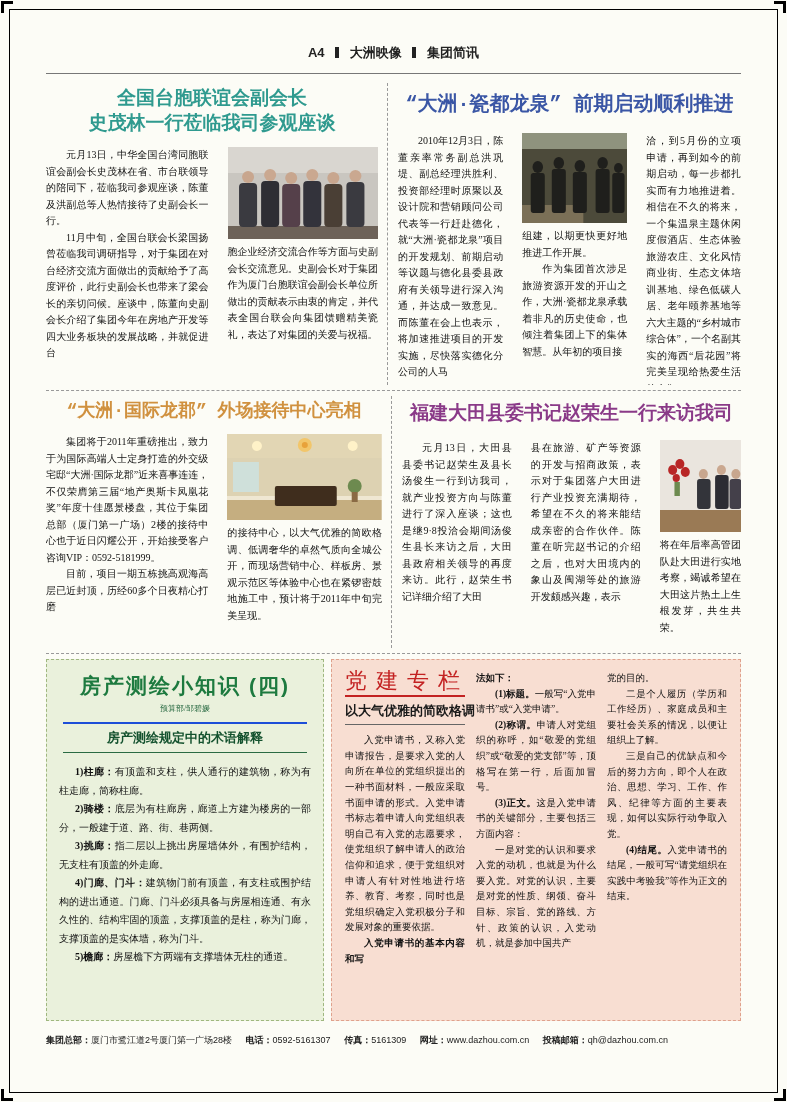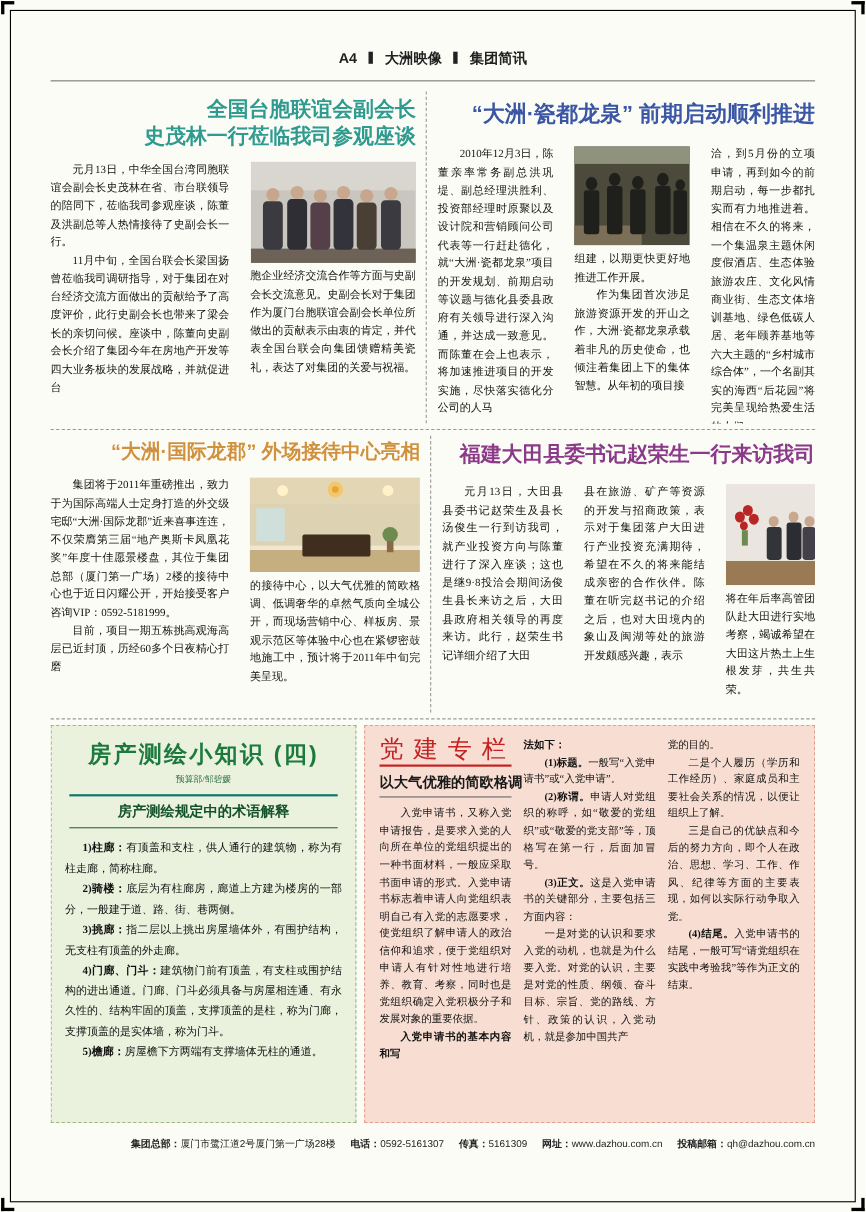--- a/index.html
+++ b/index.html
@@ -14,44 +14,44 @@
   .hdr{text-align:center;font-family:"Liberation Sans",sans-serif;font-weight:bold;font-size:13px;color:#222;padding-bottom:11px;border-bottom:1px solid #777;}
   .hbar{display:inline-block;width:4px;height:11px;background:#222;margin:0 7px;vertical-align:-1px;}
   .sep-h{border-top:1px dashed #999;margin:5px 0;height:0;}
   .row{display:flex;overflow:hidden;}
   .row1{height:302px;margin-top:9px;}
   .row2{height:252px;}
   .colL1{width:332px;padding-right:9px;border-right:1px dashed #999;}
   .colR1{flex:1;padding-left:10px;}
   .colL2{width:336px;padding-right:9px;border-right:1px dashed #999;}
   .colR2{flex:1;padding-left:10px;}
-  .atitle{font-family:Liberation Sans, sans-serif;font-weight:bold;text-align:right;margin:0;}
+  .atitle{font-family:Liberation Mono, monospace;font-weight:bold;text-align:center;margin:0;}
   .a1t{font-size:19px;line-height:1.32;color:#2f9a8f;margin:4px 0 10px;}
   .a2t{font-size:20px;color:#3a56a5;margin:7px 0 16px;}
   .a3t{font-size:18px;color:#d0913f;margin:2px 0 12px;}
   .a4t{font-size:19px;color:#8a3a88;margin:4px 0 14px;}
   .body{display:flex;gap:19px;text-align:justify;font-size:10px;line-height:16.5px;}
   .c{flex:1;min-width:0;}
   p{margin:0;}
   .indent{text-indent:2em;}
   .photo{display:block;width:100%;margin-bottom:5px;}
   
   .row3{display:flex;gap:7px;height:362px;margin-top:3px;overflow:hidden;}
   .gbox{width:278px;box-sizing:border-box;background:#eaf1dc;border:1px dashed #9fb77f;padding:10px 12px;overflow:hidden;}
   .gtitle{font-family:"Liberation Sans",sans-serif;font-weight:bold;font-size:21px;letter-spacing:2px;color:#1d7a3f;text-align:center;margin-top:2px;}
   .gby{font-size:8px;color:#2a6b43;text-align:center;margin-top:3px;}
-  .gsec{font-family:"Liberation Sans",sans-serif;font-weight:bold;font-size:13px;color:#14522e;text-align:center;border-top:2px solid #0f766e;border-bottom:1px solid #2a6b43;padding:5px 0;margin:8px 4px 10px;}
+  .gsec{font-family:"Liberation Sans",sans-serif;font-weight:bold;font-size:13px;color:#14522e;text-align:center;border-top:2px solid #1d4ed8;border-bottom:1px solid #2a6b43;padding:5px 0;margin:8px 4px 10px;}
   .g-item{font-size:10px;line-height:18.5px;text-indent:1.6em;text-align:justify;}
   .pbox{flex:1;box-sizing:border-box;background:#f8ded2;border:1px dashed #dfa18c;padding:11px 13px;display:flex;gap:11px;overflow:hidden;}
   .pc{flex:1;min-width:0;font-size:9.5px;line-height:15.6px;text-align:justify;}
   .ptitle{font-family:"Liberation Sans",sans-serif;font-weight:normal;font-size:22px;letter-spacing:9px;color:#c32222;text-align:center;border-bottom:2px solid #c32222;padding:2px 0 6px;margin-bottom:6px;white-space:nowrap;}
   .psub{font-family:"Liberation Sans",sans-serif;font-weight:bold;font-size:13px;color:#1a1a1a;text-align:center;border-bottom:1px solid #666;padding-bottom:6px;margin-bottom:8px;white-space:nowrap;}
   .pp{margin:0;}
   
-  .foot{text-align:right;font-family:"Liberation Sans",sans-serif;font-size:9px;color:#222;margin-top:13px;white-space:nowrap;}
+  .foot{text-align:left;font-family:"Liberation Sans",sans-serif;font-size:9px;color:#222;margin-top:13px;white-space:nowrap;}
   .foot .fl{font-weight:bold;margin-left:11px;}
   .foot .fl:first-child{margin-left:0;}
 </style>
 </head>
 <body>
 
 <div class="page">
   <div class="cm tl"></div>
   <div class="cm tr"></div>
   <div class="cm bl"></div>

